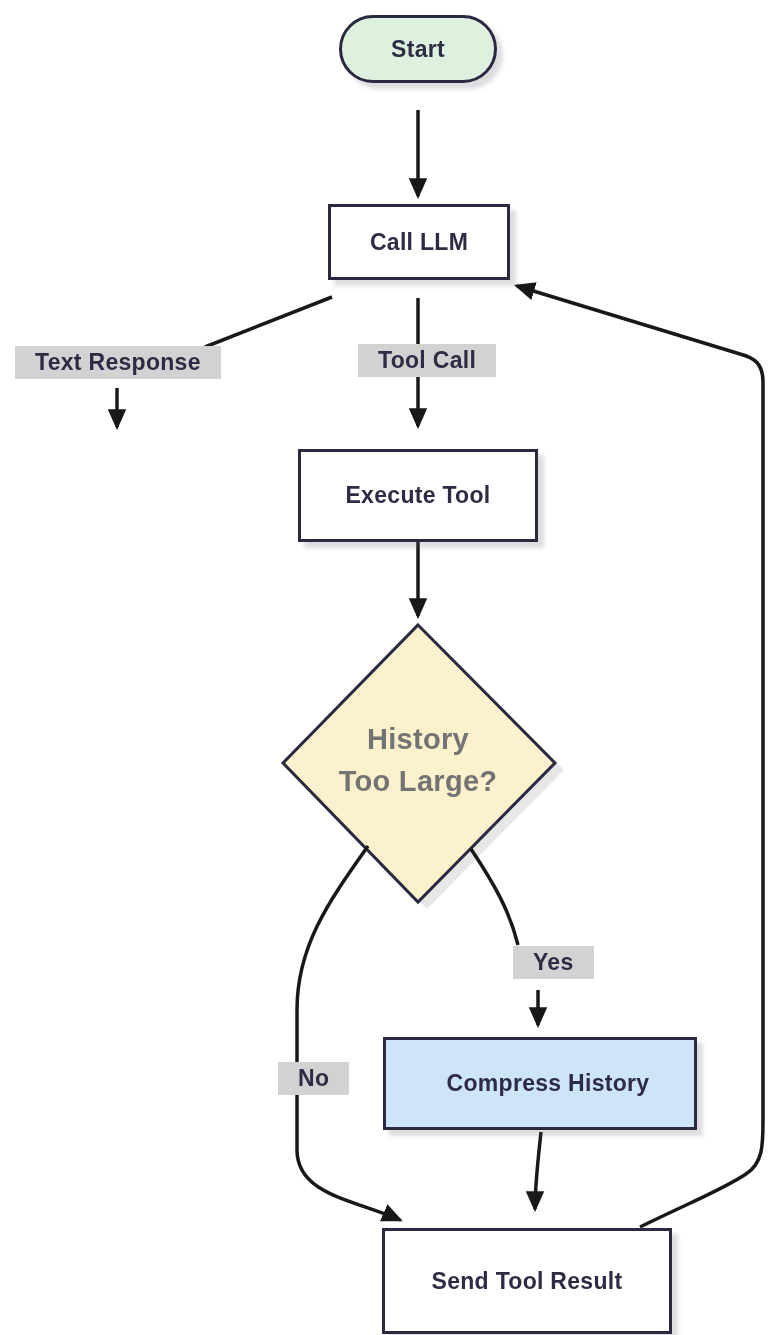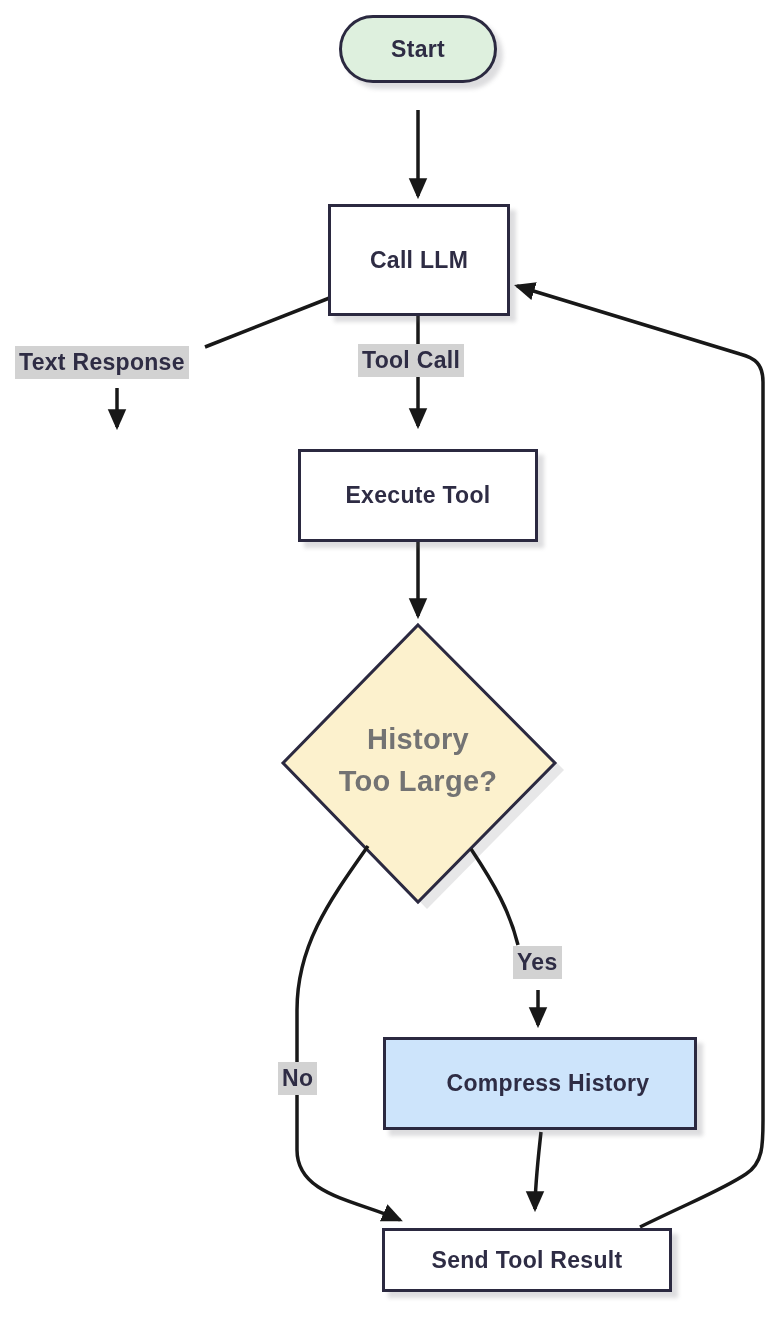--- a/index.html
+++ b/index.html
@@ -10,36 +10,36 @@
   #edges{position:absolute;left:0;top:0;z-index:1;}
   .edge{stroke:#181818;stroke-width:3.5;fill:none;stroke-linecap:butt;stroke-linejoin:round;}
   .node{
     position:absolute;z-index:2;box-sizing:border-box;
     display:flex;align-items:center;justify-content:center;
     border:3px solid #2b2940;color:#2e2c44;background:#ffffff;
     font-size:23px;font-weight:700;letter-spacing:.3px;
     box-shadow:6px 6px 4px rgba(100,100,110,0.22);
   }
   #n-start{left:339px;top:15px;width:158px;height:68px;border-radius:46px;background:#def0de;}
-  #n-call-llm{left:328px;top:204px;width:182px;height:112px;}
+  #n-call-llm{left:328px;top:204px;width:182px;height:76px;}
   #n-finish{left:33px;top:437px;width:177px;height:93px;border-radius:47px;background:#fde0e0;}
   #n-execute{left:298px;top:449px;width:240px;height:93px;}
   #n-compress{left:383px;top:1037px;width:314px;height:93px;background:#cde4fb;padding-left:16px;}
-  #n-send{left:382px;top:1228px;width:290px;height:64px;}
+  #n-send{left:382px;top:1228px;width:290px;height:106px;}
   #n-history-text{
     position:absolute;z-index:3;left:308px;top:718px;width:220px;
     text-align:center;color:#737373;font-size:29px;font-weight:700;
     line-height:42px;letter-spacing:.3px;
   }
   .diamond{fill:#fcf1cd;stroke:#2b2940;stroke-width:3;}
   .diamond-shadow{fill:rgba(120,120,130,0.18);}
   .elabel{
     position:absolute;z-index:4;background:#d2d2d2;color:#2e2c44;
     font-size:23px;font-weight:700;letter-spacing:.3px;
-    padding:3px 4px;white-space:nowrap;
+    padding:3px 20px;white-space:nowrap;
   }
   #lbl-text-response{left:15px;top:346px;}
   #lbl-tool-call{left:358px;top:344px;}
   #lbl-yes{left:513px;top:946px;}
   #lbl-no{left:278px;top:1062px;}
 </style>
 </head>
 <body>
 
 <div id="canvas">

